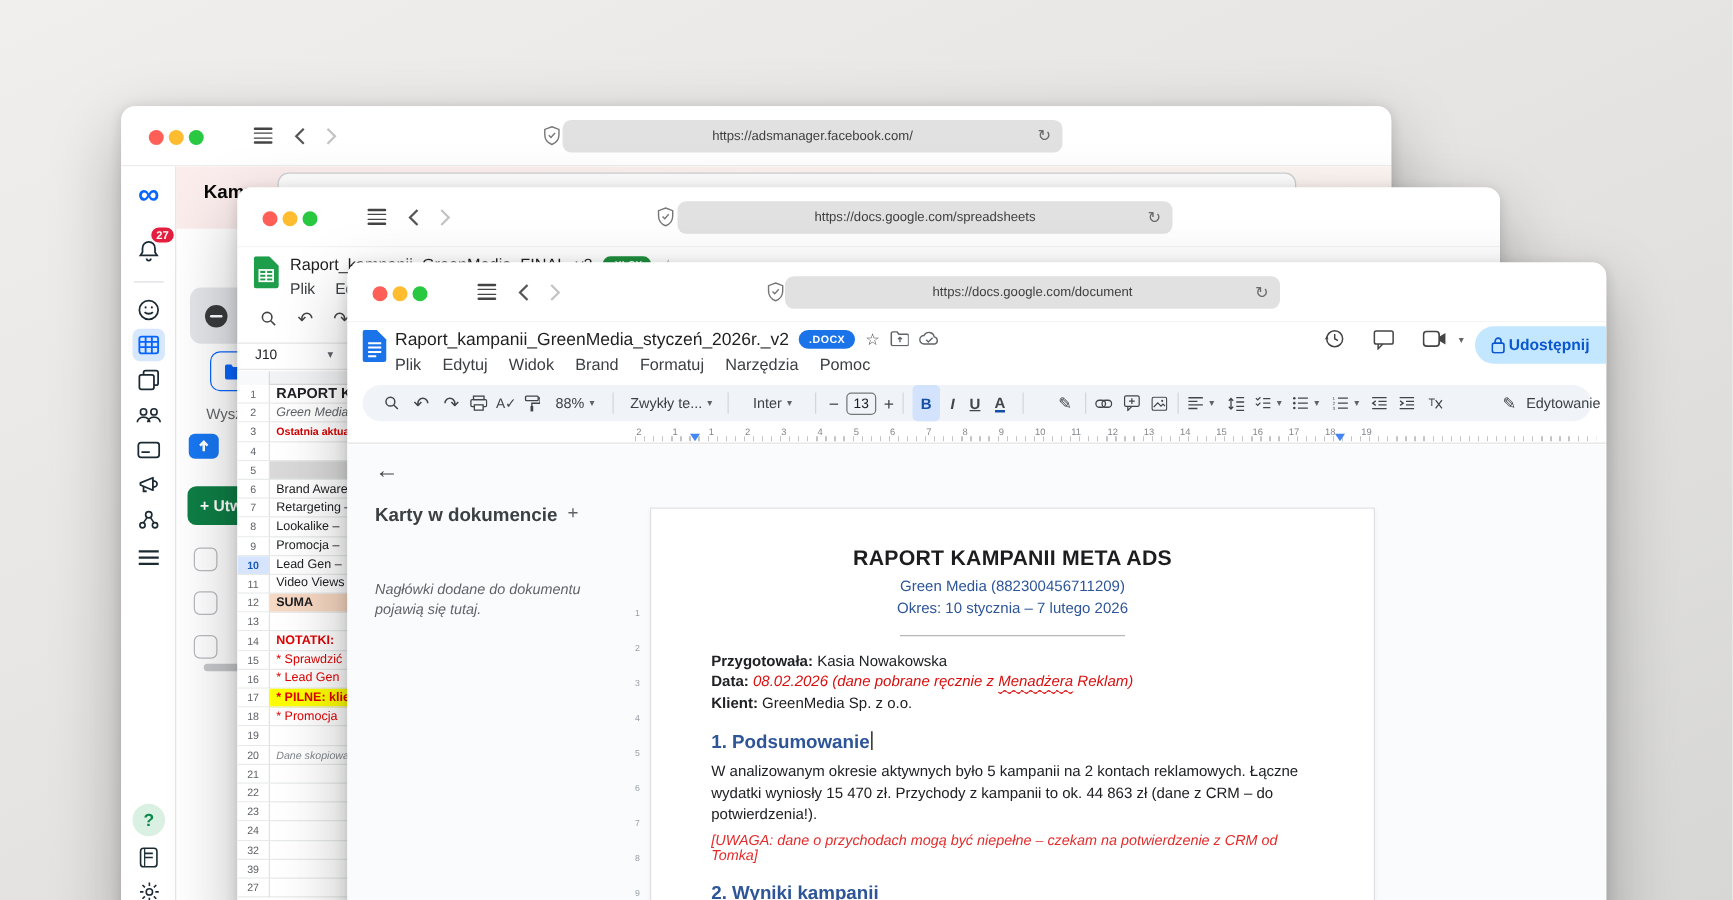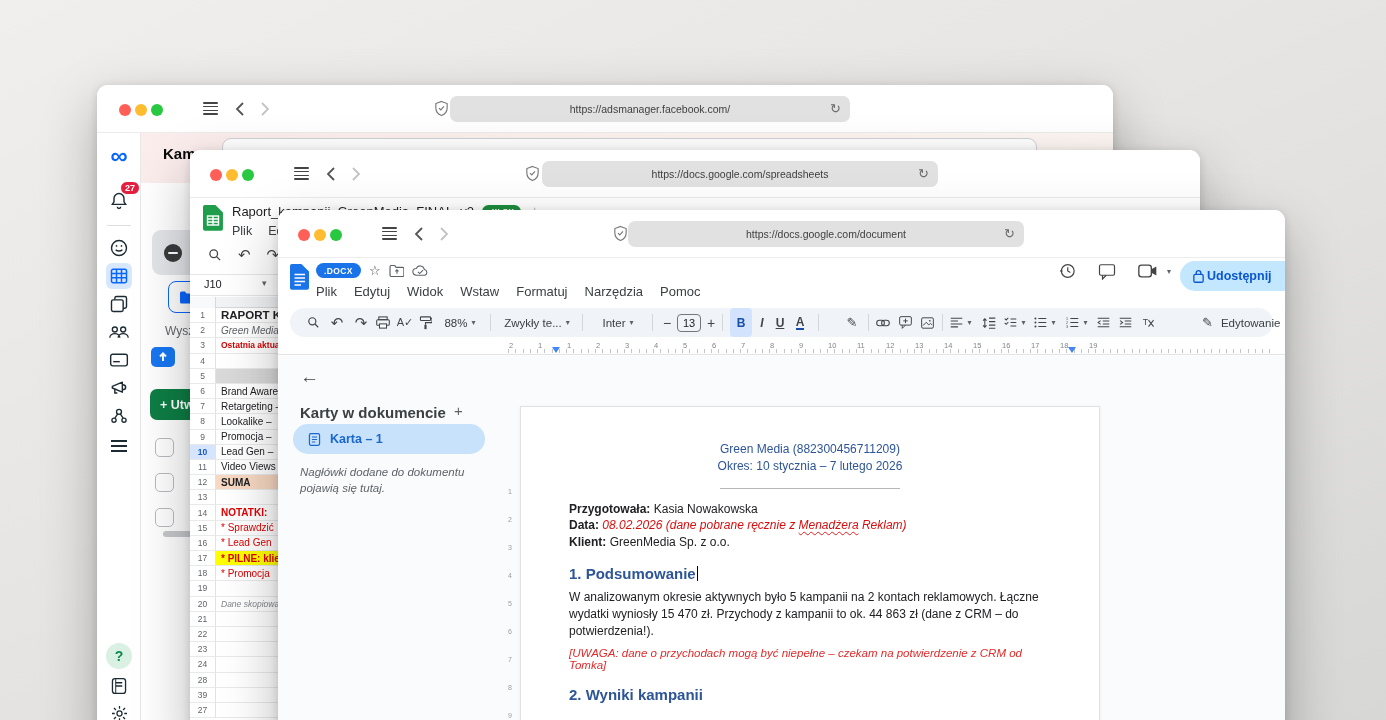--- a/index.html
+++ b/index.html
@@ -438,21 +438,21 @@
           </div>
           <div class="srow">
             <div class="rn">23</div>
             <div class="ca"></div>
           </div>
           <div class="srow">
             <div class="rn">24</div>
             <div class="ca"></div>
           </div>
           <div class="srow">
-            <div class="rn">28</div>
+            <div class="rn">32</div>
             <div class="ca"></div>
           </div>
           <div class="srow">
             <div class="rn">39</div>
             <div class="ca"></div>
           </div>
           <div class="srow">
             <div class="rn">27</div>
             <div class="ca"></div>
           </div>
@@ -493,36 +493,37 @@
       </div>
     </div>
     <div class="dc-body">
       <div class="dc-icon">
         <svg width="20" height="27" viewBox="0 0 20 27">
             <path d="M2 0 H12 L20 8 V25 a2 2 0 0 1-2 2 H2 a2 2 0 0 1-2-2 V2 a2 2 0 0 1 2-2 Z" fill="#1a73e8" transform="scale(0.95)"></path>
             <path d="M4.5 10.5 H15 M4.5 14 H15 M4.5 17.5 H15 M4.5 21 H11" stroke="#fff" stroke-width="1.6"></path>
           </svg>
       </div>
       <div class="dc-title">
+        <span>Raport_kampanii_GreenMedia_styczeń_2026r._v2</span>
         <span class="dc-badge">.DOCX</span>
         <span class="dc-hdrics" style="position:static">☆</span>
         <svg width="15" height="12" viewBox="0 0 16 13">
             <path d="M1 2 a1.5 1.5 0 0 1 1.5-1.5 H6 l1.5 2 H14.5 A1.5 1.5 0 0 1 16 4 V11 a1.5 1.5 0 0 1-1.5 1.5 H2.5 A1.5 1.5 0 0 1 1 11 Z" fill="none" stroke="#5f6368" stroke-width="1.3"></path>
             <path d="M8.5 9.5 V5.5 M6.8 7 8.5 5.3 10.2 7" stroke="#5f6368" stroke-width="1.2" fill="none"></path>
           </svg>
         <svg width="17" height="12" viewBox="0 0 20 14">
             <path d="M5 12 a4 4 0 0 1 0-8 5 5 0 0 1 9.5 1.2 A3.5 3.5 0 0 1 15 12 Z" fill="none" stroke="#5f6368" stroke-width="1.3"></path>
             <polyline points="7,8 9,10 13,6" fill="none" stroke="#5f6368" stroke-width="1.3"></polyline>
           </svg>
       </div>
       <div id="docs-menubar">
           <span class="mi">Plik</span>
           <span class="mi">Edytuj</span>
           <span class="mi">Widok</span>
-          <span class="mi">Wstaw</span>
+          <span class="mi">Brand</span>
           <span class="mi">Formatuj</span>
           <span class="mi">Narzędzia</span>
           <span class="mi">Pomoc</span>
         </div>
       <div class="dc-right" style="left:780px">
         <svg width="18" height="18" viewBox="0 0 24 24">
             <circle cx="13" cy="12" r="8.5" fill="none" stroke="#444" stroke-width="1.6"></circle>
             <path d="M13 7 V12 L16.5 14" fill="none" stroke="#444" stroke-width="1.6"></path>
             <path d="M4.5 9 2.5 12.5 6.5 12.5 Z" fill="#444"></path>
           </svg>
@@ -709,41 +710,35 @@
           </span>
         <span class="rticks"></span>
         <span class="rmark" style="left:274px"></span>
         <span class="rmark" style="left:790px"></span>
       </div>
 
       <div class="dc-canvas">
         <span class="back-arrow">←</span>
         <div class="tabs-head">Karty w dokumencie</div>
         <span class="tabs-plus">+</span>
-        <div class="tab-pill">
-          <svg width="13" height="13" viewBox="0 0 18 18">
-              <rect x="2" y="1" width="14" height="16" rx="2" fill="none" stroke="#1a67cf" stroke-width="1.7"></rect>
-              <path d="M5.5 5.5 H12.5 M5.5 9 H12.5 M5.5 12.5 H10" stroke="#1a67cf" stroke-width="1.6"></path>
-            </svg>
-          <span>Karta – 1</span>
-        </div>
         <div class="tabs-hint">Nagłówki dodane do dokumentu pojawią się tutaj.</div>
         <div class="vruler">
             <span style="top: 72px;">1</span>
             <span style="top: 100px;">2</span>
             <span style="top: 128px;">3</span>
             <span style="top: 156px;">4</span>
             <span style="top: 184px;">5</span>
             <span style="top: 212px;">6</span>
             <span style="top: 240px;">7</span>
             <span style="top: 268px;">8</span>
             <span style="top: 296px;">9</span>
           </div>
 
         <div class="page">
+          <div class="doc-title">RAPORT KAMPANII META ADS</div>
           <div class="doc-sub">
             <div>Green Media (882300456711209)</div>
             <div>Okres: 10 stycznia – 7 lutego 2026</div>
           </div>
           <div class="doc-div"></div>
           <div class="mline">
             <b>Przygotowała:</b>
             <span>Kasia Nowakowska</span>
           </div>
           <div class="mline">

